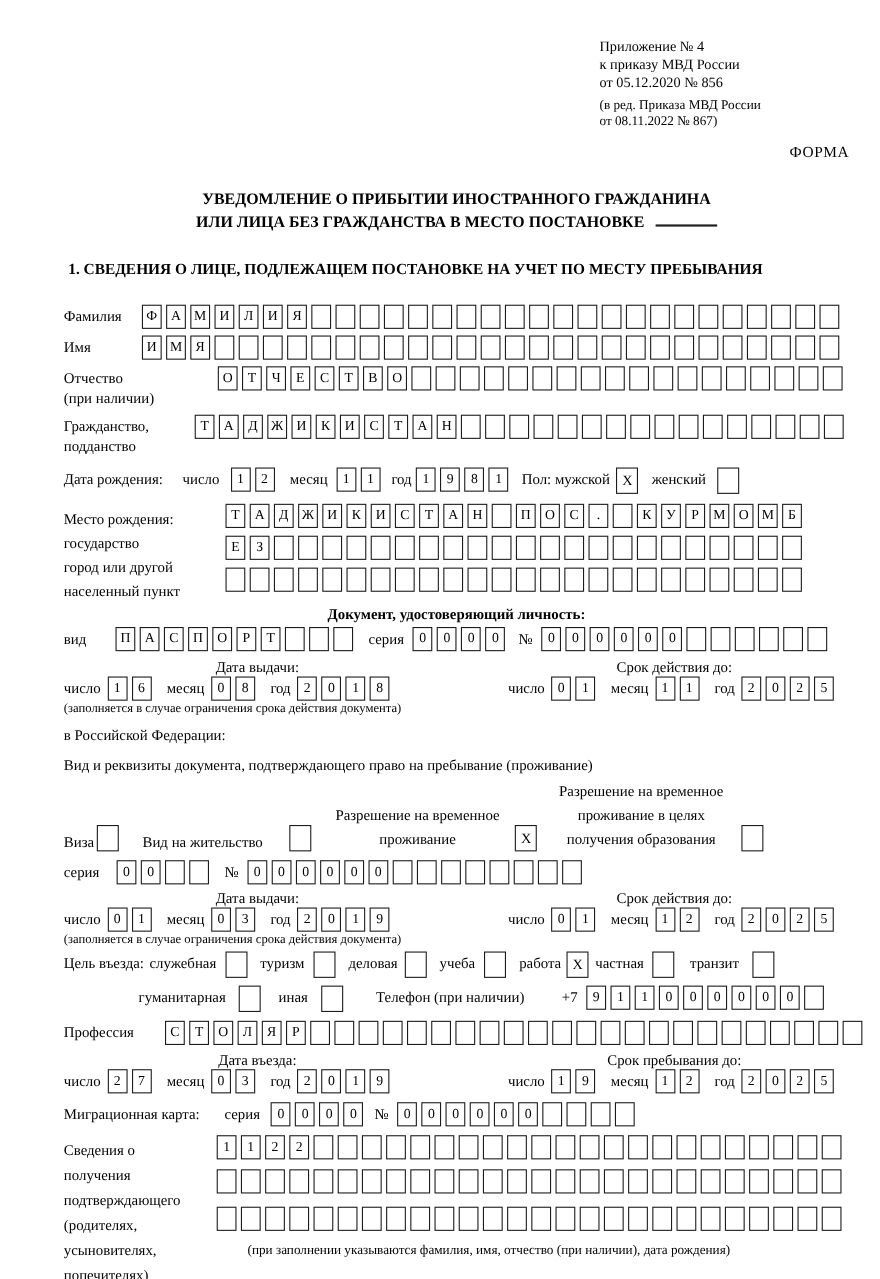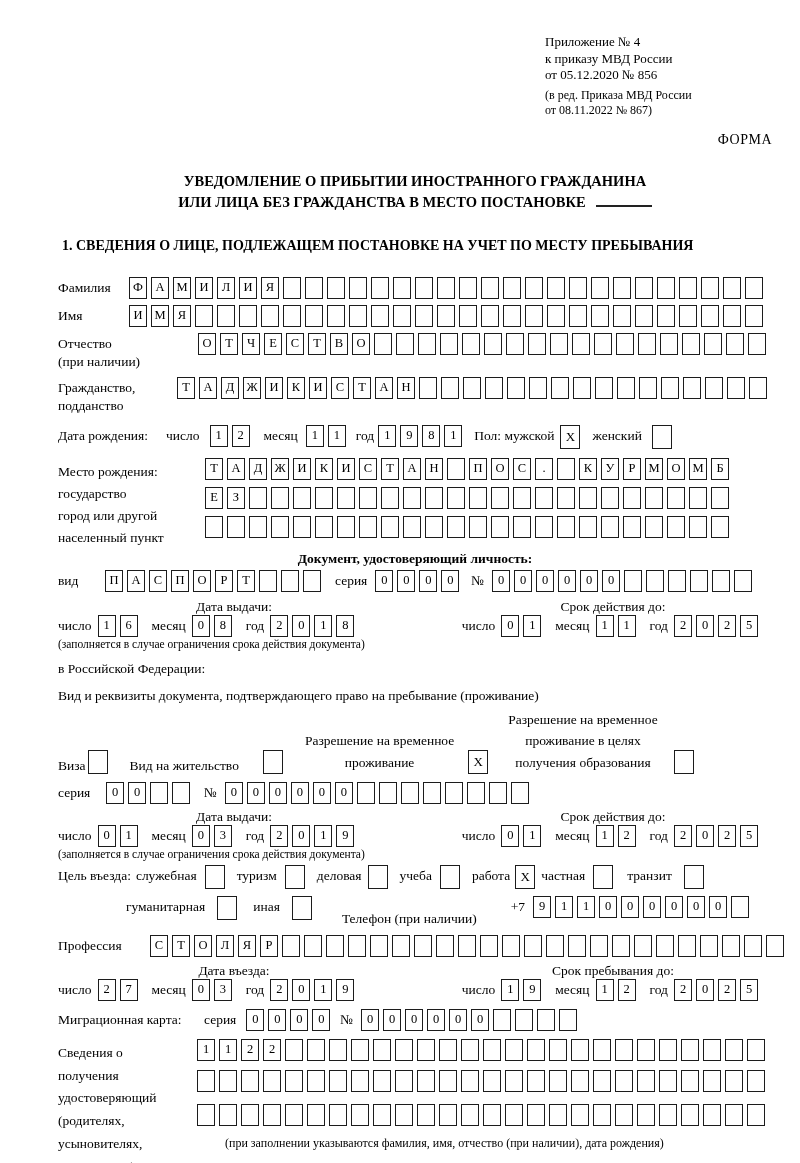--- a/index.html
+++ b/index.html
@@ -509,21 +509,21 @@
       <span class="chk" style="margin-left:8px;"></span>
       <span class="inlbl" style="margin-left:14px;">транзит</span>
       <span class="chk" style="margin-left:12px;"></span>
     </div>
 
     <div class="row" style="margin-bottom:8px;">
       <span class="inlbl" style="margin-left:68px;">гуманитарная</span>
       <span class="chk" style="margin-left:12px;"></span>
       <span class="inlbl" style="margin-left:16px;">иная</span>
       <span class="chk" style="margin-left:12px;"></span>
-      <span class="inlbl" style="margin-left:30px;margin-top:12px;">Телефон (при наличии)</span>
+      <span class="inlbl" style="margin-left:30px;">Телефон (при наличии)</span>
       <span class="inlbl" style="margin-left:34px;margin-right:8px;">+7</span>
       <span class="boxes">
           <span class="cell">9</span>
           <span class="cell">1</span>
           <span class="cell">1</span>
           <span class="cell">0</span>
           <span class="cell">0</span>
           <span class="cell">0</span>
           <span class="cell">0</span>
           <span class="cell">0</span>
@@ -633,21 +633,21 @@
           <span class="cell"></span>
           <span class="cell"></span>
           <span class="cell"></span>
         </span>
     </div>
 
     <div class="row">
       <span class="lbl" style="width:139px;line-height:1.7;">
         <span>Сведения о</span><br>
         <span>получения</span><br>
-        <span>удостоверяющий</span><br>
+        <span>подтверждающего</span><br>
         <span>(родителях,</span><br>
         <span>усыновителях,</span><br>
         <span>попечителях)</span>
       </span>
       <span>
         <span class="boxes" style="margin-bottom:9px;">
             <span class="cell">1</span>
             <span class="cell">1</span>
             <span class="cell">2</span>
             <span class="cell">2</span>

